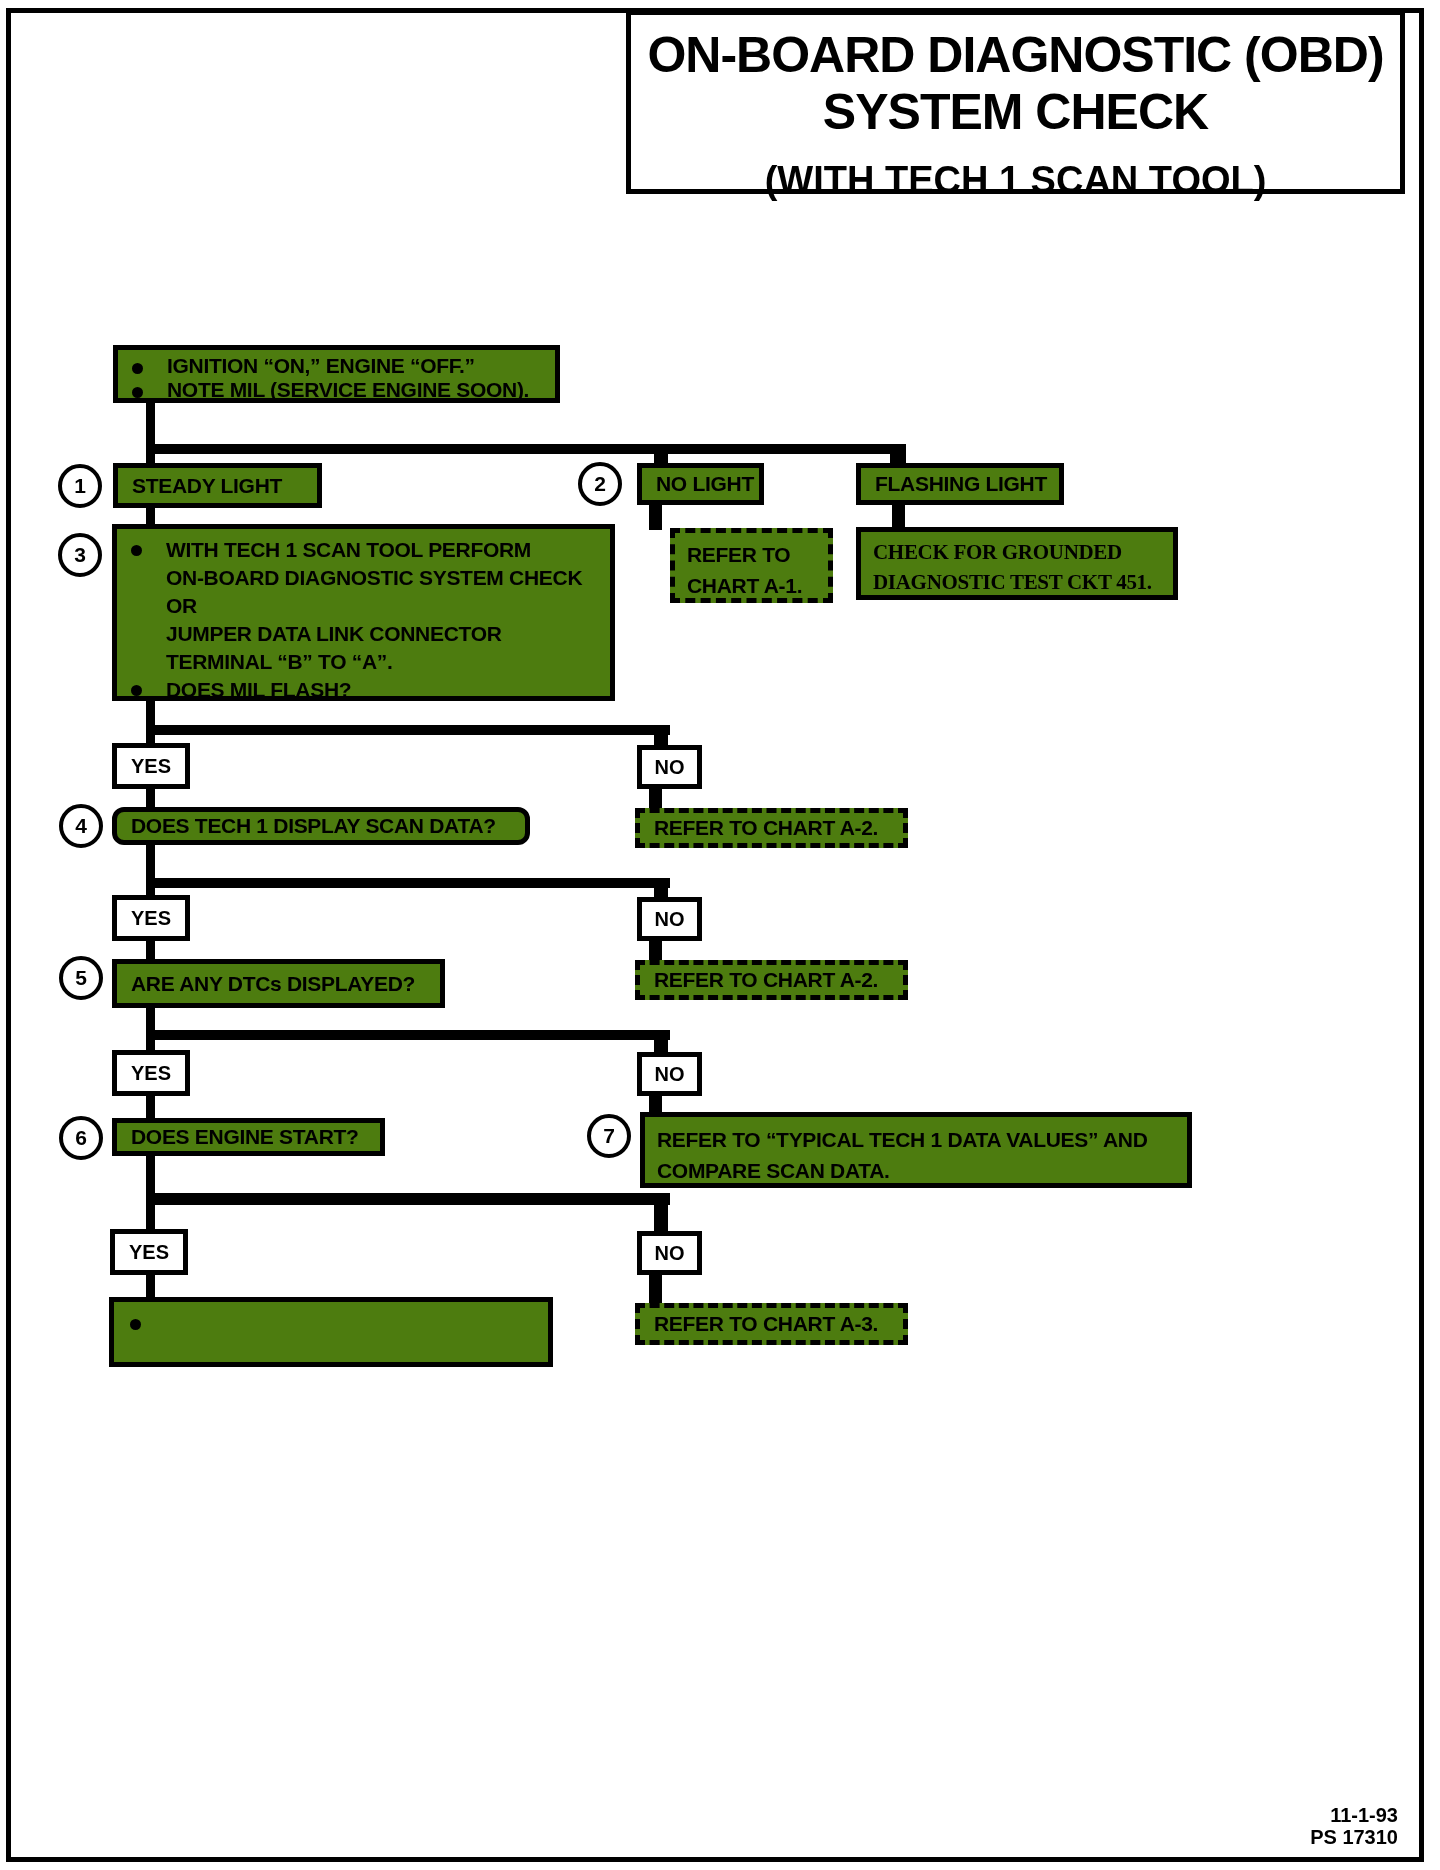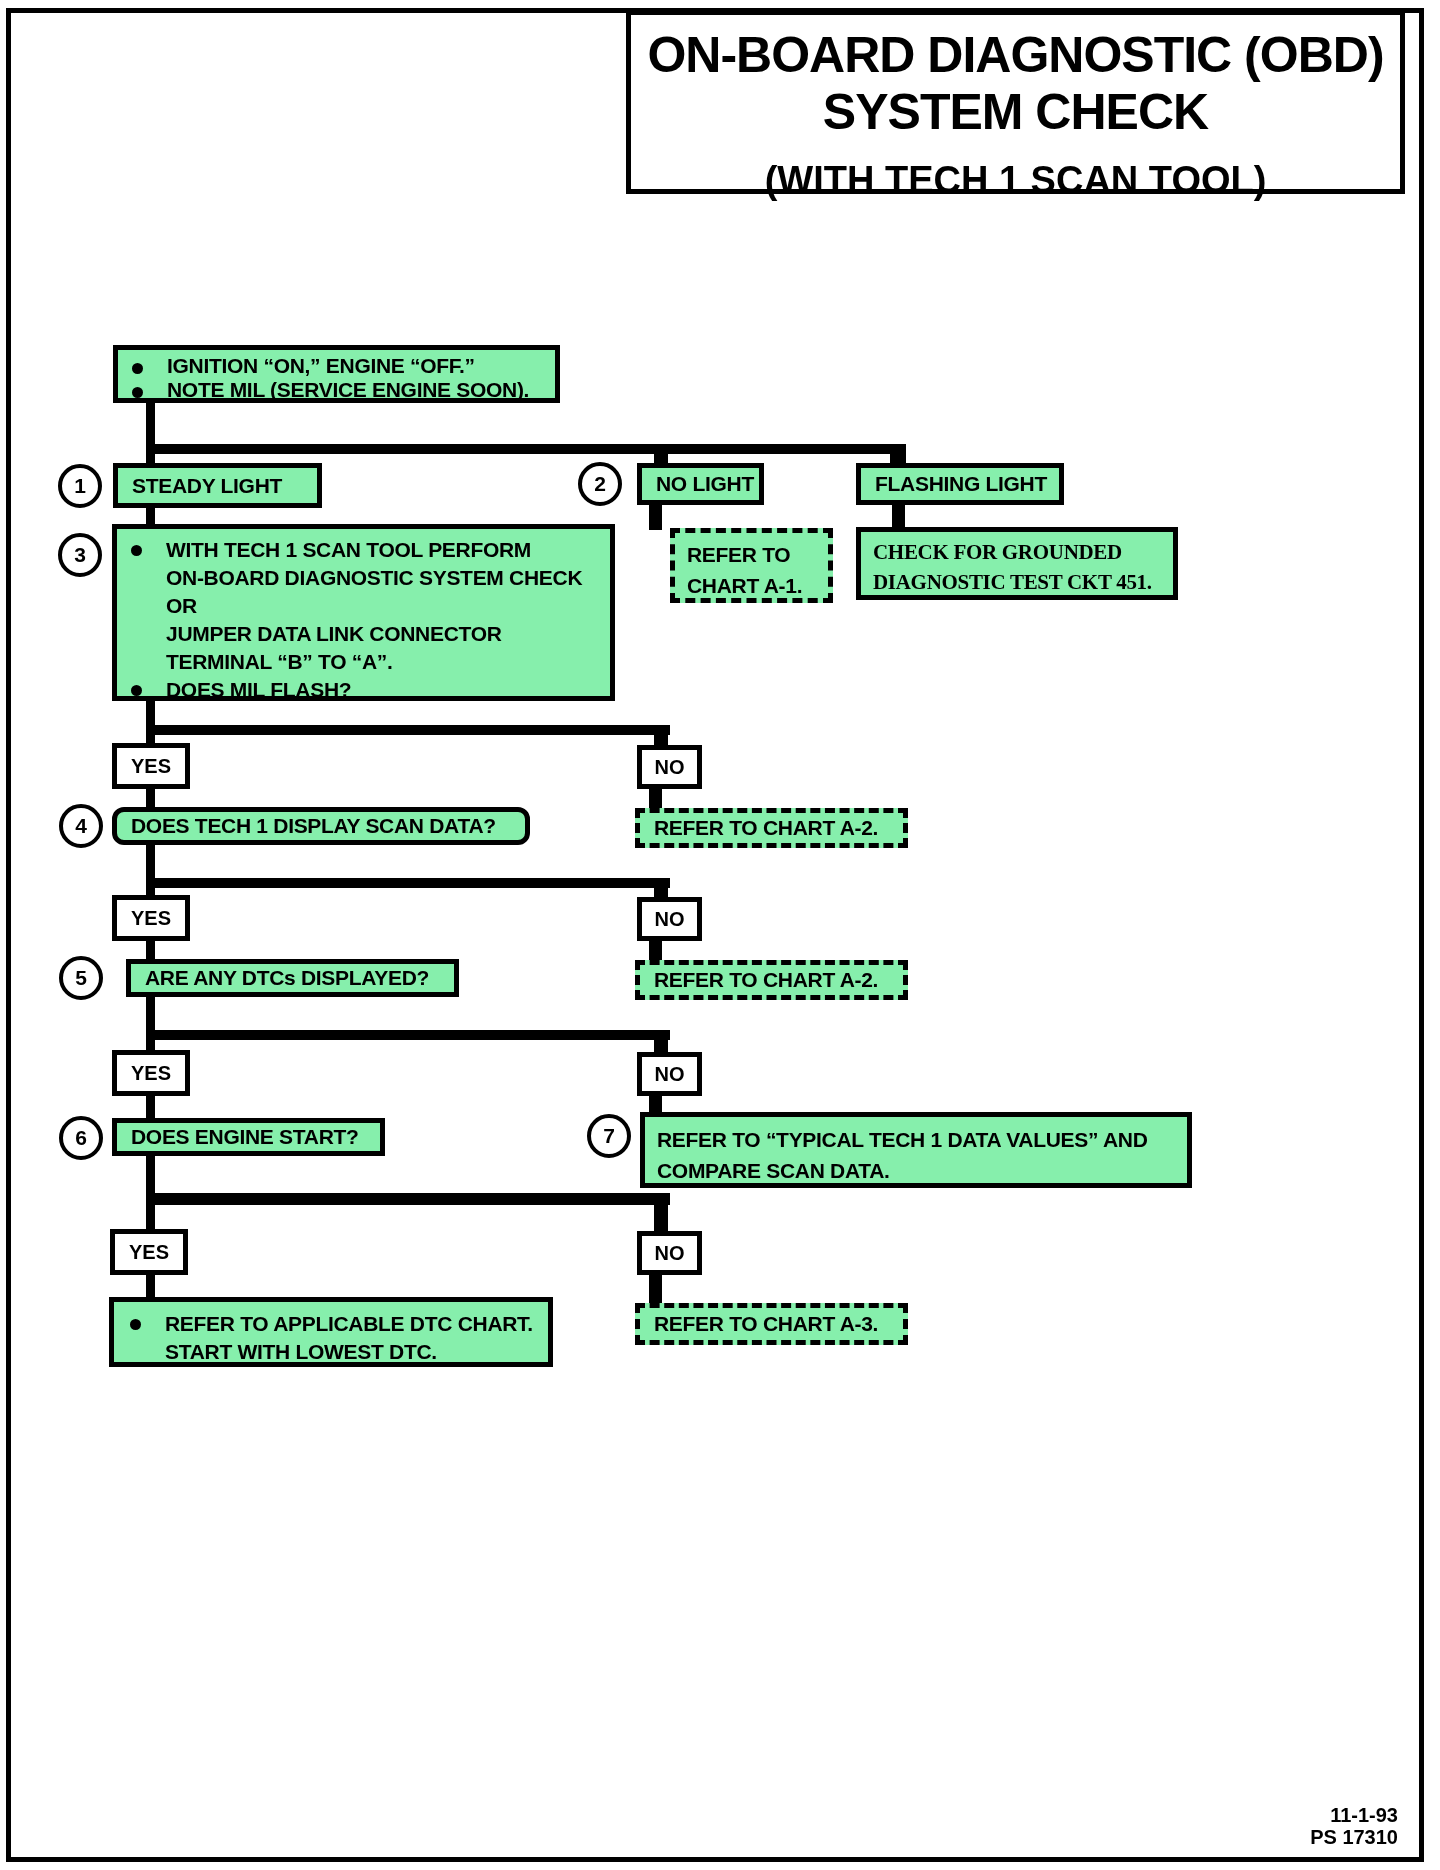--- a/index.html
+++ b/index.html
@@ -7,21 +7,21 @@
     position:relative;width:1440px;height:1870px;background:#fff;
     font-family:"Liberation Sans",sans-serif;font-weight:bold;color:#000;
     overflow:hidden;margin:0 auto;
   }
   .page-border{position:absolute;left:6px;top:8px;width:1418px;height:1854px;
     border:5px solid #000;box-sizing:border-box;}
   .title-box{position:absolute;left:626px;top:10px;width:779px;height:184px;
     border:5px solid #000;box-sizing:border-box;background:#fff;text-align:center;padding-top:12px;}
   .title-line{font-size:50px;line-height:57px;letter-spacing:-1px;}
   .title-sub{font-size:38px;line-height:42px;margin-top:18px;}
-  .box{position:absolute;border:5px solid #000;box-sizing:border-box;background:#86efac;
+  .box{position:absolute;border:5px solid #000;box-sizing:border-box;background:#4d7c0f;
     font-size:21px;letter-spacing:-0.3px;}
   .dashed{border:5px dashed #000;}
   .flexc{display:flex;align-items:center;padding-left:14px;}
   .yn{position:absolute;border:5px solid #000;box-sizing:border-box;background:#fff;
     font-size:20px;display:flex;align-items:center;justify-content:center;}
   .circle{position:absolute;width:44px;height:44px;border:4px solid #000;border-radius:50%;
     box-sizing:border-box;background:#fff;font-size:21px;display:flex;align-items:center;justify-content:center;}
   .line{position:absolute;background:#000;}
   .brow{display:flex;align-items:flex-start;}
   .dot{width:11px;height:11px;border-radius:50%;background:#000;flex-shrink:0;
@@ -126,45 +126,41 @@
   <div class="yn" style="left:637px;top:745px;width:65px;height:44px;">NO</div>
 
   <div class="circle" style="left:59px;top:804px;">4</div>
   <div class="box flexc" style="left:112px;top:807px;width:418px;height:38px;border-radius:12px;">DOES TECH 1 DISPLAY SCAN DATA?</div>
   <div class="box dashed flexc" style="left:635px;top:808px;width:273px;height:40px;">REFER TO CHART A-2.</div>
 
   <div class="yn" style="left:112px;top:895px;width:78px;height:46px;">YES</div>
   <div class="yn" style="left:637px;top:897px;width:65px;height:44px;">NO</div>
 
   <div class="circle" style="left:59px;top:956px;">5</div>
-  <div class="box flexc" style="left:126px;top:959px;width:333px;height:38px;">ARE ANY DTCs DISPLAYED?</div>
+  <div class="box flexc" style="left:112px;top:959px;width:333px;height:49px;">ARE ANY DTCs DISPLAYED?</div>
   <div class="box dashed flexc" style="left:635px;top:960px;width:273px;height:40px;">REFER TO CHART A-2.</div>
 
   <div class="yn" style="left:112px;top:1050px;width:78px;height:46px;">YES</div>
   <div class="yn" style="left:637px;top:1052px;width:65px;height:44px;">NO</div>
 
   <div class="circle" style="left:59px;top:1116px;">6</div>
   <div class="box flexc" style="left:112px;top:1118px;width:273px;height:38px;">DOES ENGINE START?</div>
 
   <div class="circle" style="left:587px;top:1114px;">7</div>
   <div class="box" style="left:640px;top:1112px;width:552px;height:76px;padding:7px 0 0 12px;line-height:31px;">
     <div>REFER TO “TYPICAL TECH 1 DATA VALUES” AND</div>
     <div>COMPARE SCAN DATA.</div>
   </div>
 
   <div class="yn" style="left:110px;top:1229px;width:78px;height:46px;">YES</div>
   <div class="yn" style="left:637px;top:1231px;width:65px;height:44px;">NO</div>
 
   <div class="box" style="left:109px;top:1297px;width:444px;height:70px;padding:8px 0 0 16px;line-height:28px;">
     <div class="brow">
       <span class="dot"></span>
-      <div>
-        <div>REFER TO APPLICABLE DTC CHART.</div>
-        <div>START WITH LOWEST DTC.</div>
-      </div>
     </div>
   </div>
 
   <div class="box dashed flexc" style="left:635px;top:1303px;width:273px;height:42px;">REFER TO CHART A-3.</div>
 
 
   <div class="docid">
     <div>11-1-93</div>
     <div>PS 17310</div>
   </div>

